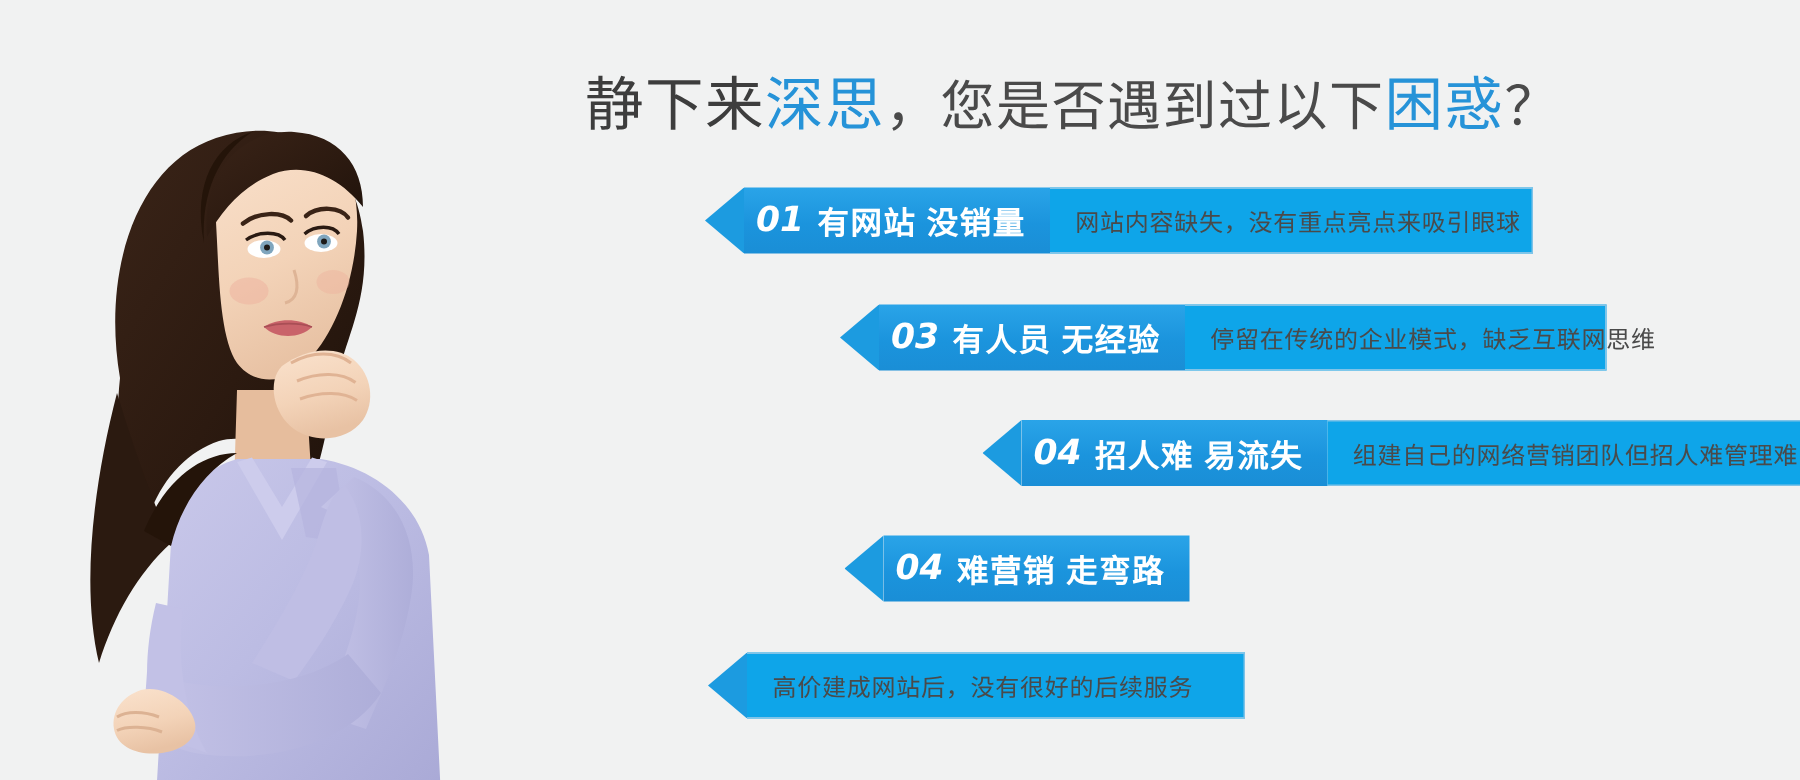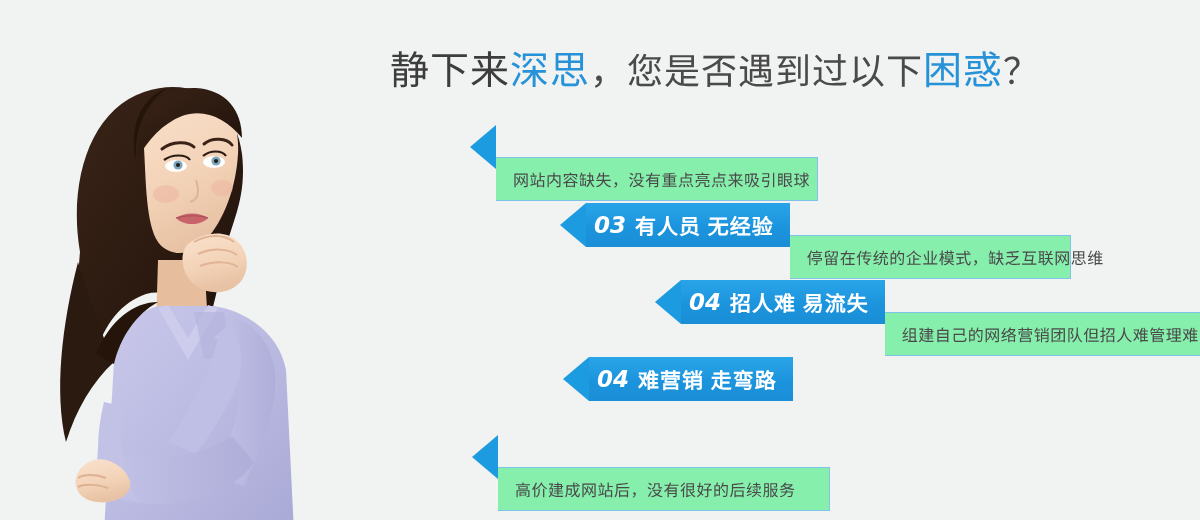--- a/index.html
+++ b/index.html
@@ -100,31 +100,30 @@
   }
   .tag-text {
     font-size: 21px;
     font-weight: bold;
     letter-spacing: 1px;
     color: #ffffff;
   }
   .desc {
     height: 44px;
     box-sizing: border-box;
-    background: #86efac;
+    background: #0ea5e9;
     border: 1px solid #7fc3e8;
     border-left: none;
     display: flex;
     align-items: center;
     padding: 0 17px;
     font-size: 16px;
     color: #4a4a4a;
     letter-spacing: 0.5px;
     white-space: nowrap;
-    margin-top: 32px;
   }
 </style>
 </head>
 <body>
 
 <div class="banner">
 
   <div class="photo-wrap">
     <svg class="photo" viewBox="0 0 300 470" aria-hidden="true">
       <defs>
@@ -217,20 +216,24 @@
     </svg>
   </div>
 
   <div class="heading">
     <span>静下来</span><span class="hl">深思</span><span class="punc">，您是否遇到过以下</span><span class="hl">困惑</span><span class="punc">？</span>
   </div>
 
   <div class="rows" id="rows">
       <div class="row" style="left: 470px; top: 125px;">
         <div class="arrow-tip"></div>
+        <div class="tag">
+          <span class="num">01</span>
+          <span class="tag-text">有网站 没销量</span>
+        </div>
         <div class="desc" style="width: 322px;">网站内容缺失，没有重点亮点来吸引眼球</div>
       </div>
       <div class="row" style="left: 560px; top: 203px;">
         <div class="arrow-tip"></div>
         <div class="tag">
           <span class="num">03</span>
           <span class="tag-text">有人员 无经验</span>
         </div>
         <div class="desc" style="width: 281px;">停留在传统的企业模式，缺乏互联网思维</div>
       </div>

